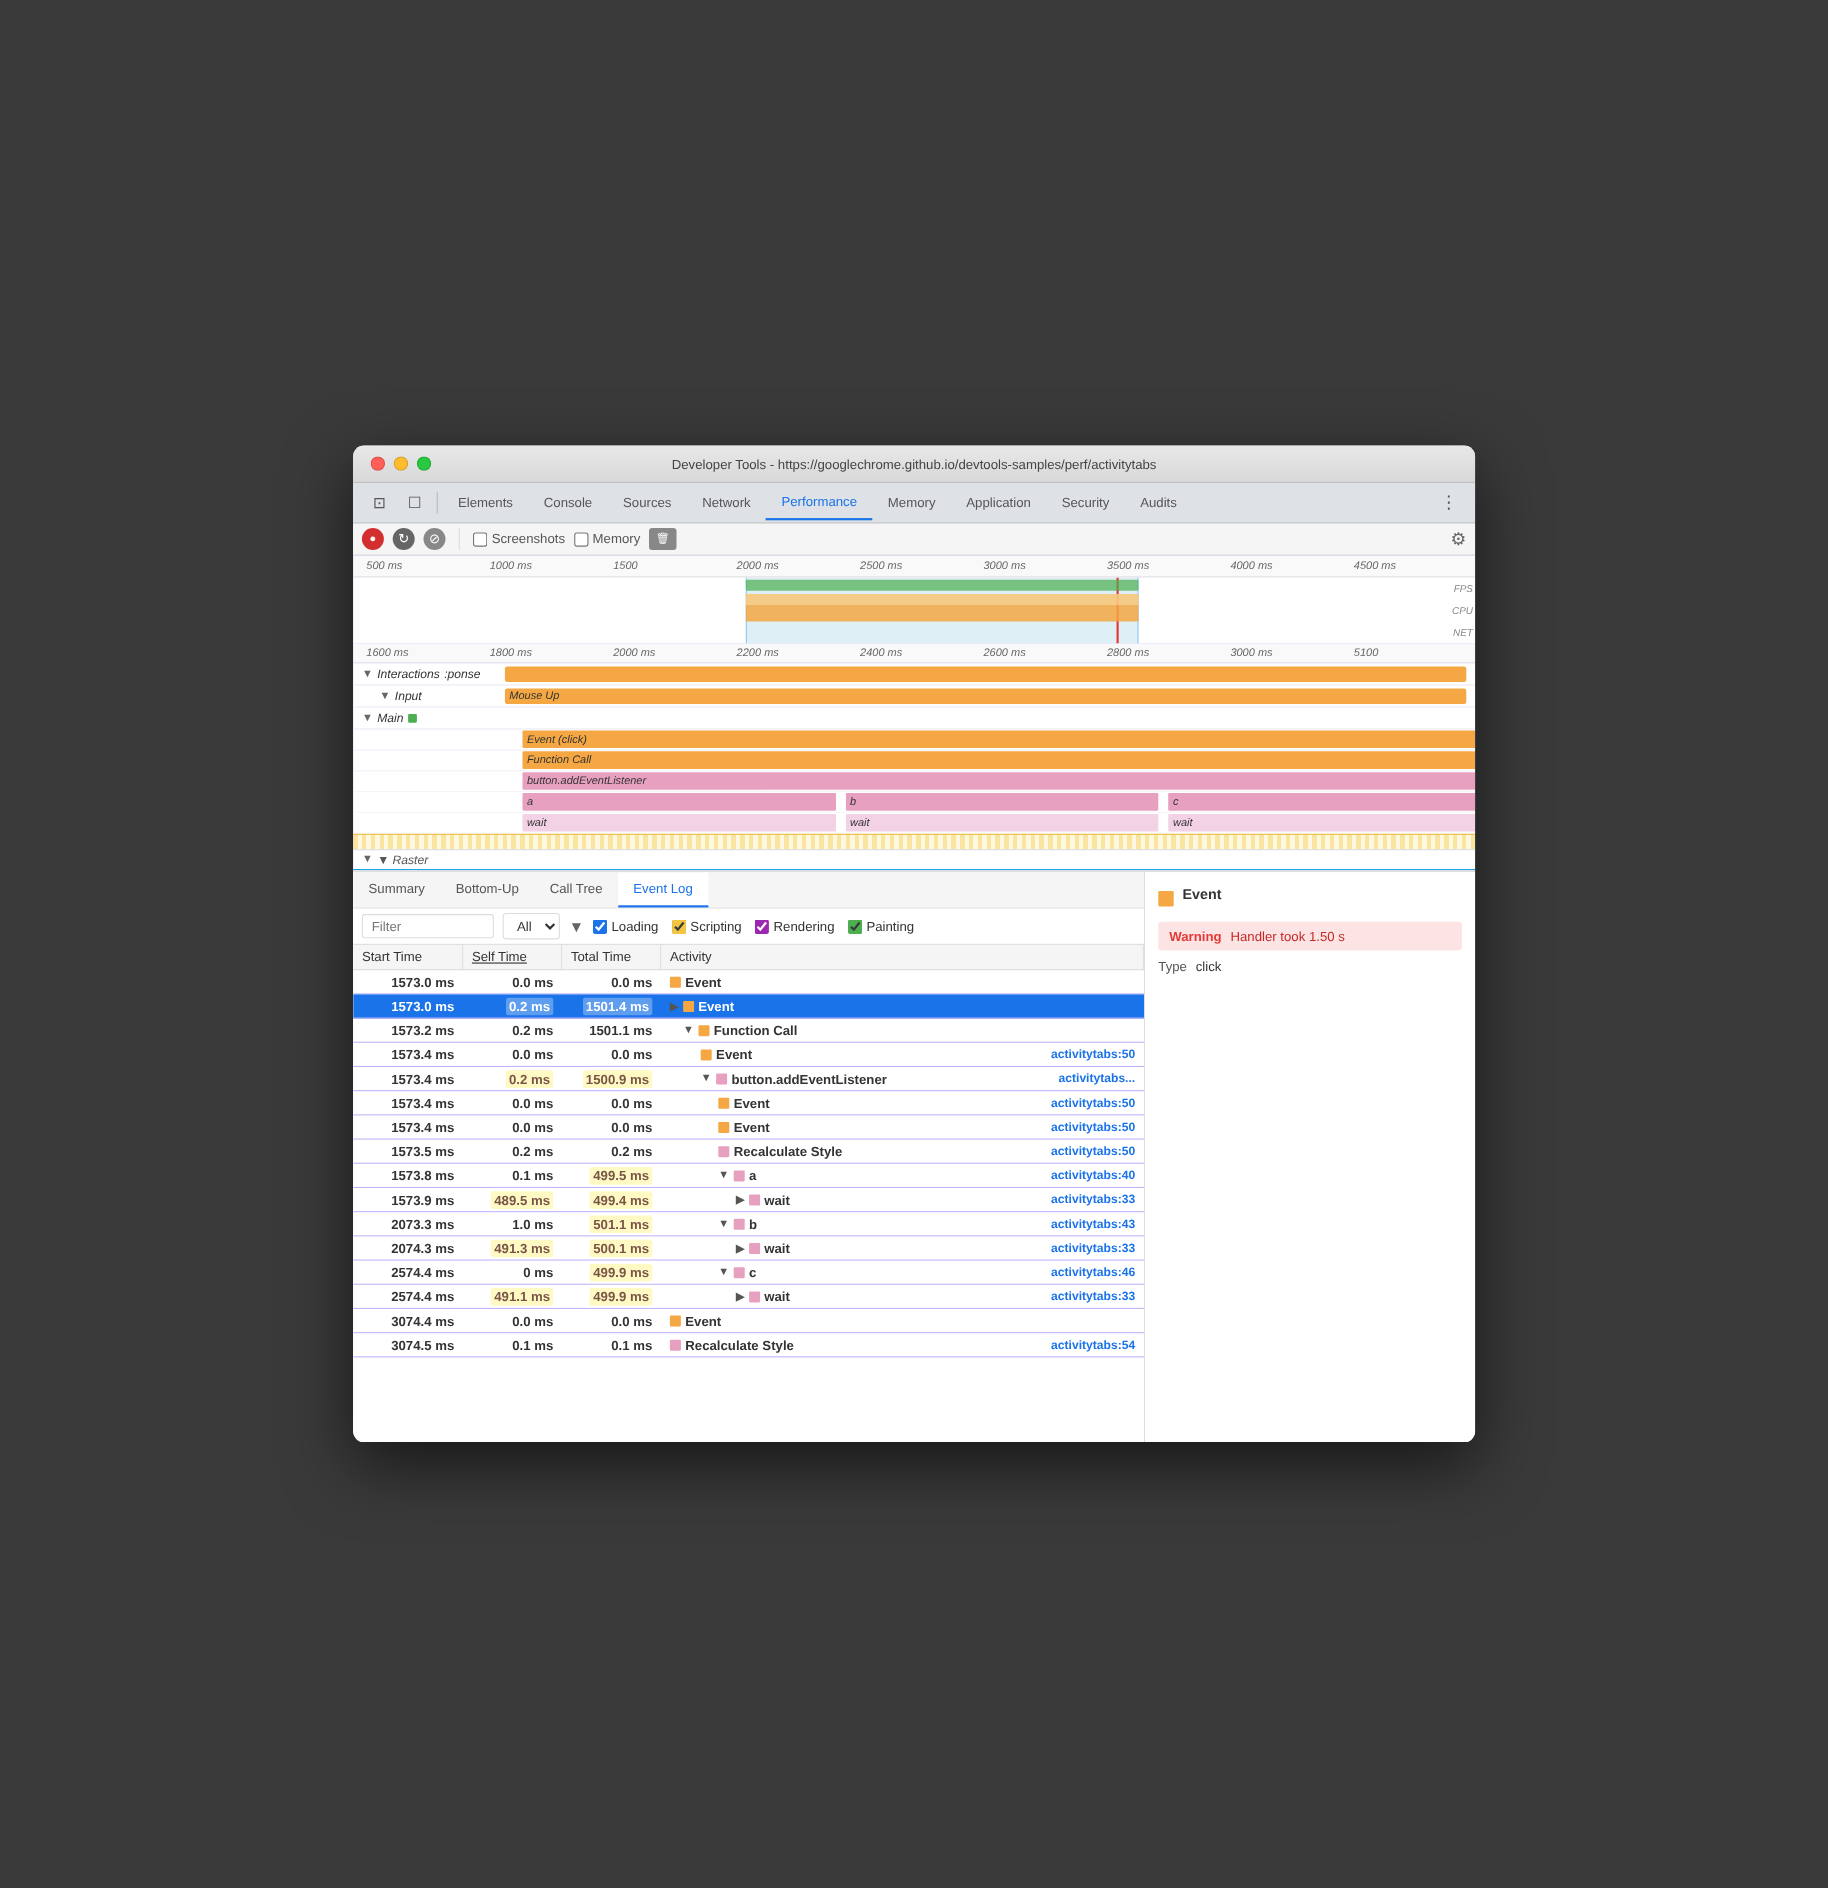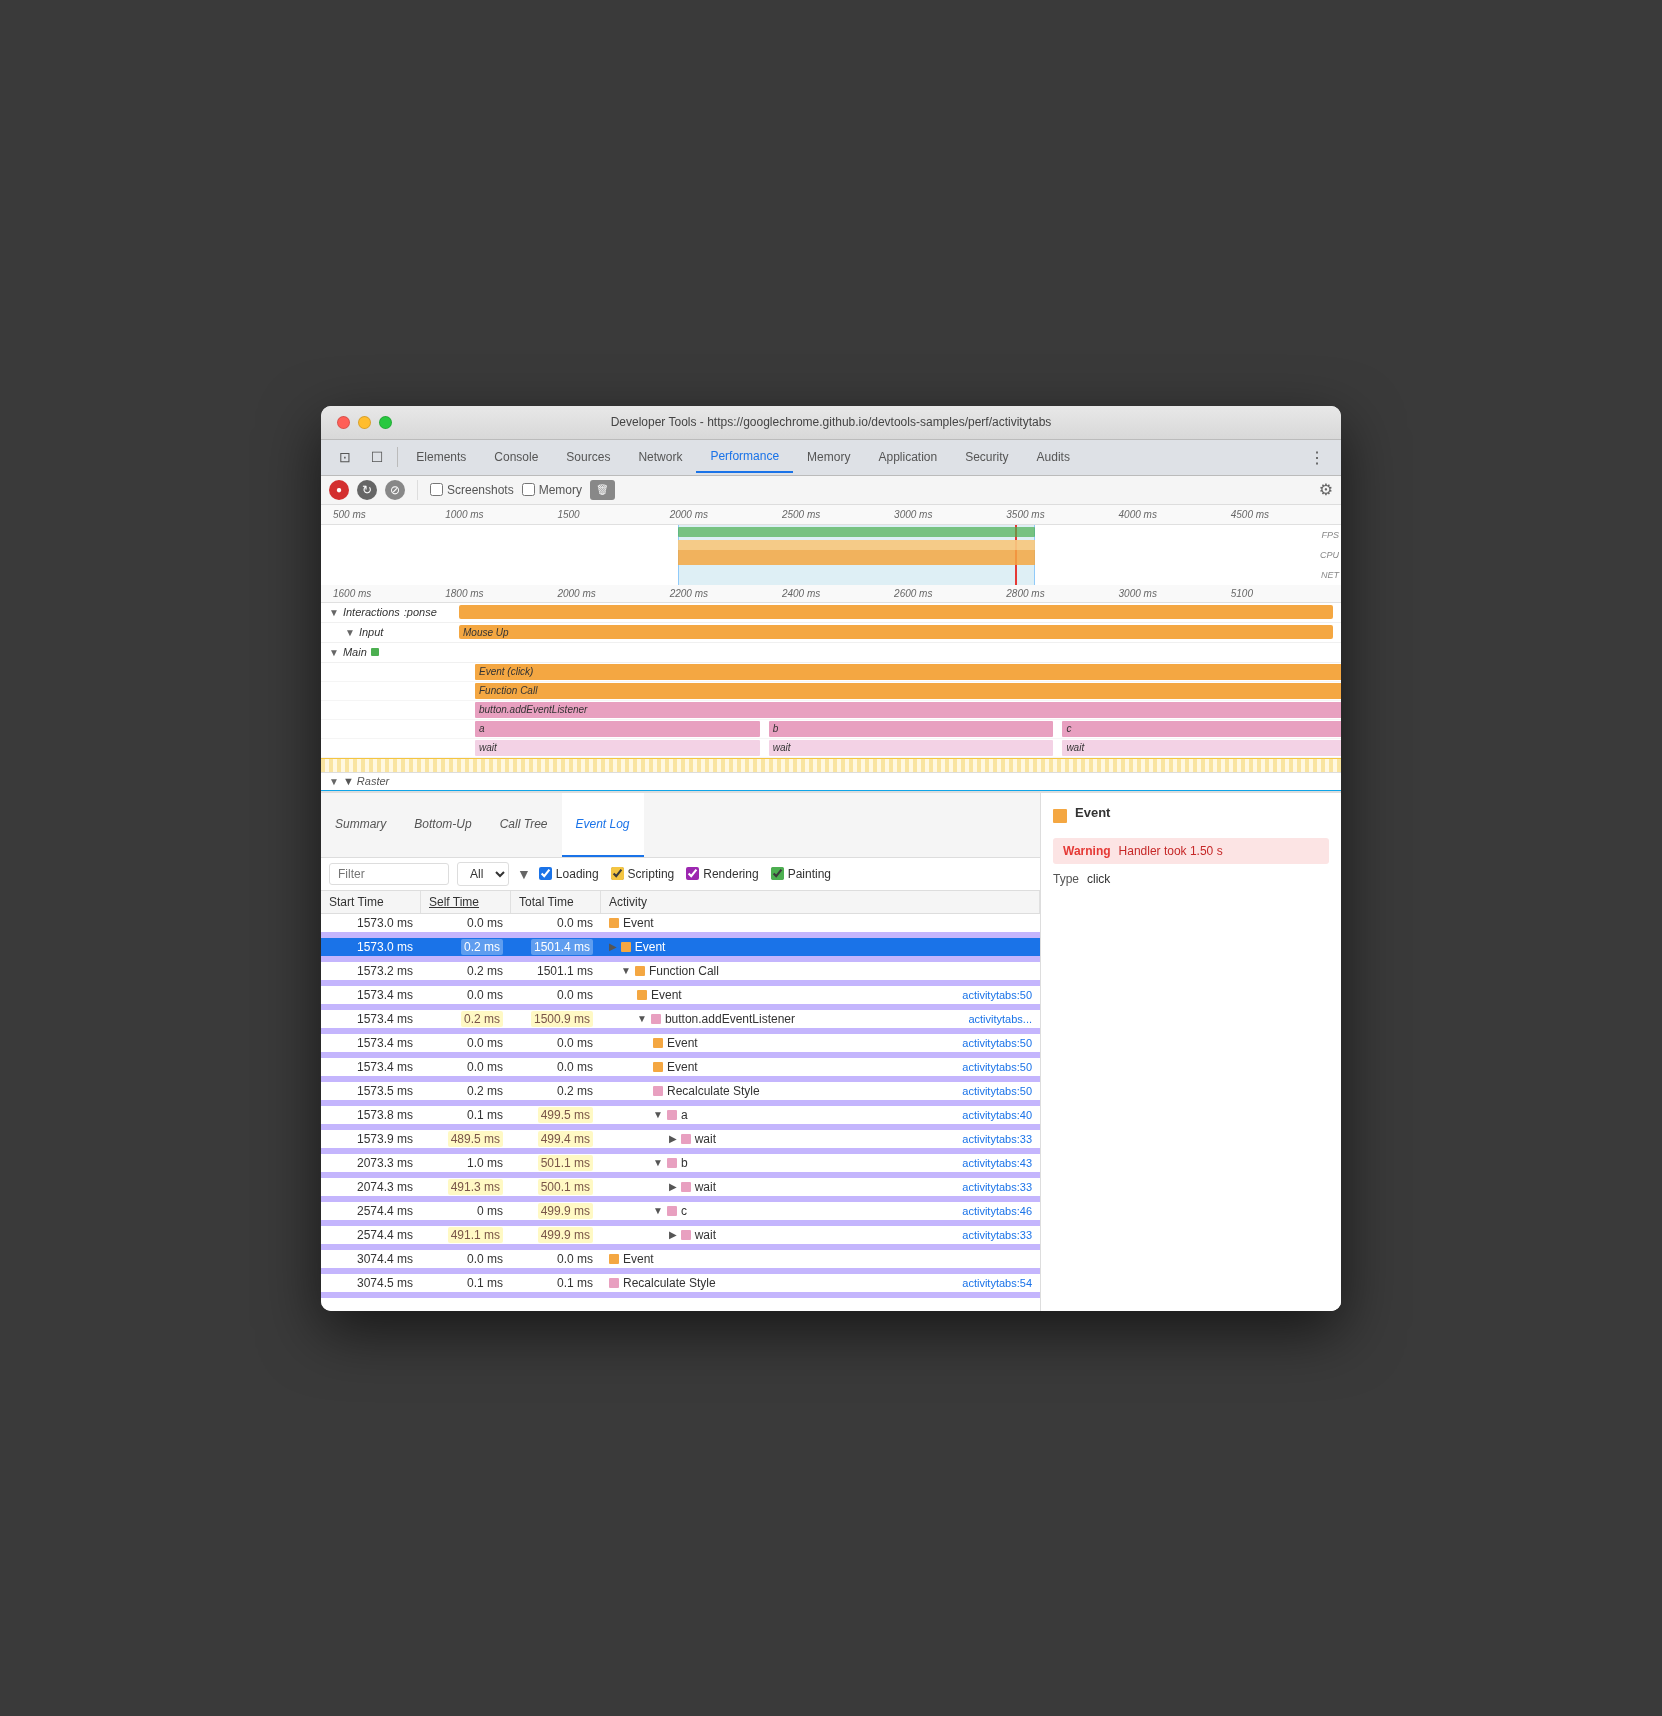--- a/index.html
+++ b/index.html
@@ -290,26 +290,25 @@
       flex-direction: column;
       border-right: 1px solid #ddd;
       overflow: hidden;
     }
     .panel-tabs {
       display: flex;
       border-bottom: 1px solid #ddd;
       background: #f5f5f5;
     }
     .panel-tab {
-      padding: 24px 14px;
+      padding: 8px 14px;
       font-size: 12px;
       color: #555;
       cursor: pointer;
       border-bottom: 2px solid transparent;
-      font-style: italic;
     }
     .panel-tab.active {
       color: #1a73e8;
       border-bottom: 2px solid #1a73e8;
       background: #fff;
     }
     .filter-bar {
       display: flex;
       align-items: center;
       padding: 4px 8px;
@@ -372,22 +371,23 @@
       cursor: pointer;
       user-select: none;
     }
     .th-start { width: 100px; }
     .th-self { width: 90px; text-decoration: underline; }
     .th-total { width: 90px; }
     .th-activity { flex: 1; }
     .event-row {
       display: flex;
       align-items: center;
-      border-bottom: 6px solid #c4b5fd;
+      border-bottom: 1px solid #c4b5fd;
       min-height: 22px;
+      font-weight: bold;
     }
     .event-row.selected {
       background: #1a73e8;
       color: #fff;
     }
     .event-row.selected .cell { color: #fff; }
     .cell {
       padding: 2px 8px;
       font-size: 12px;
       color: #333;

